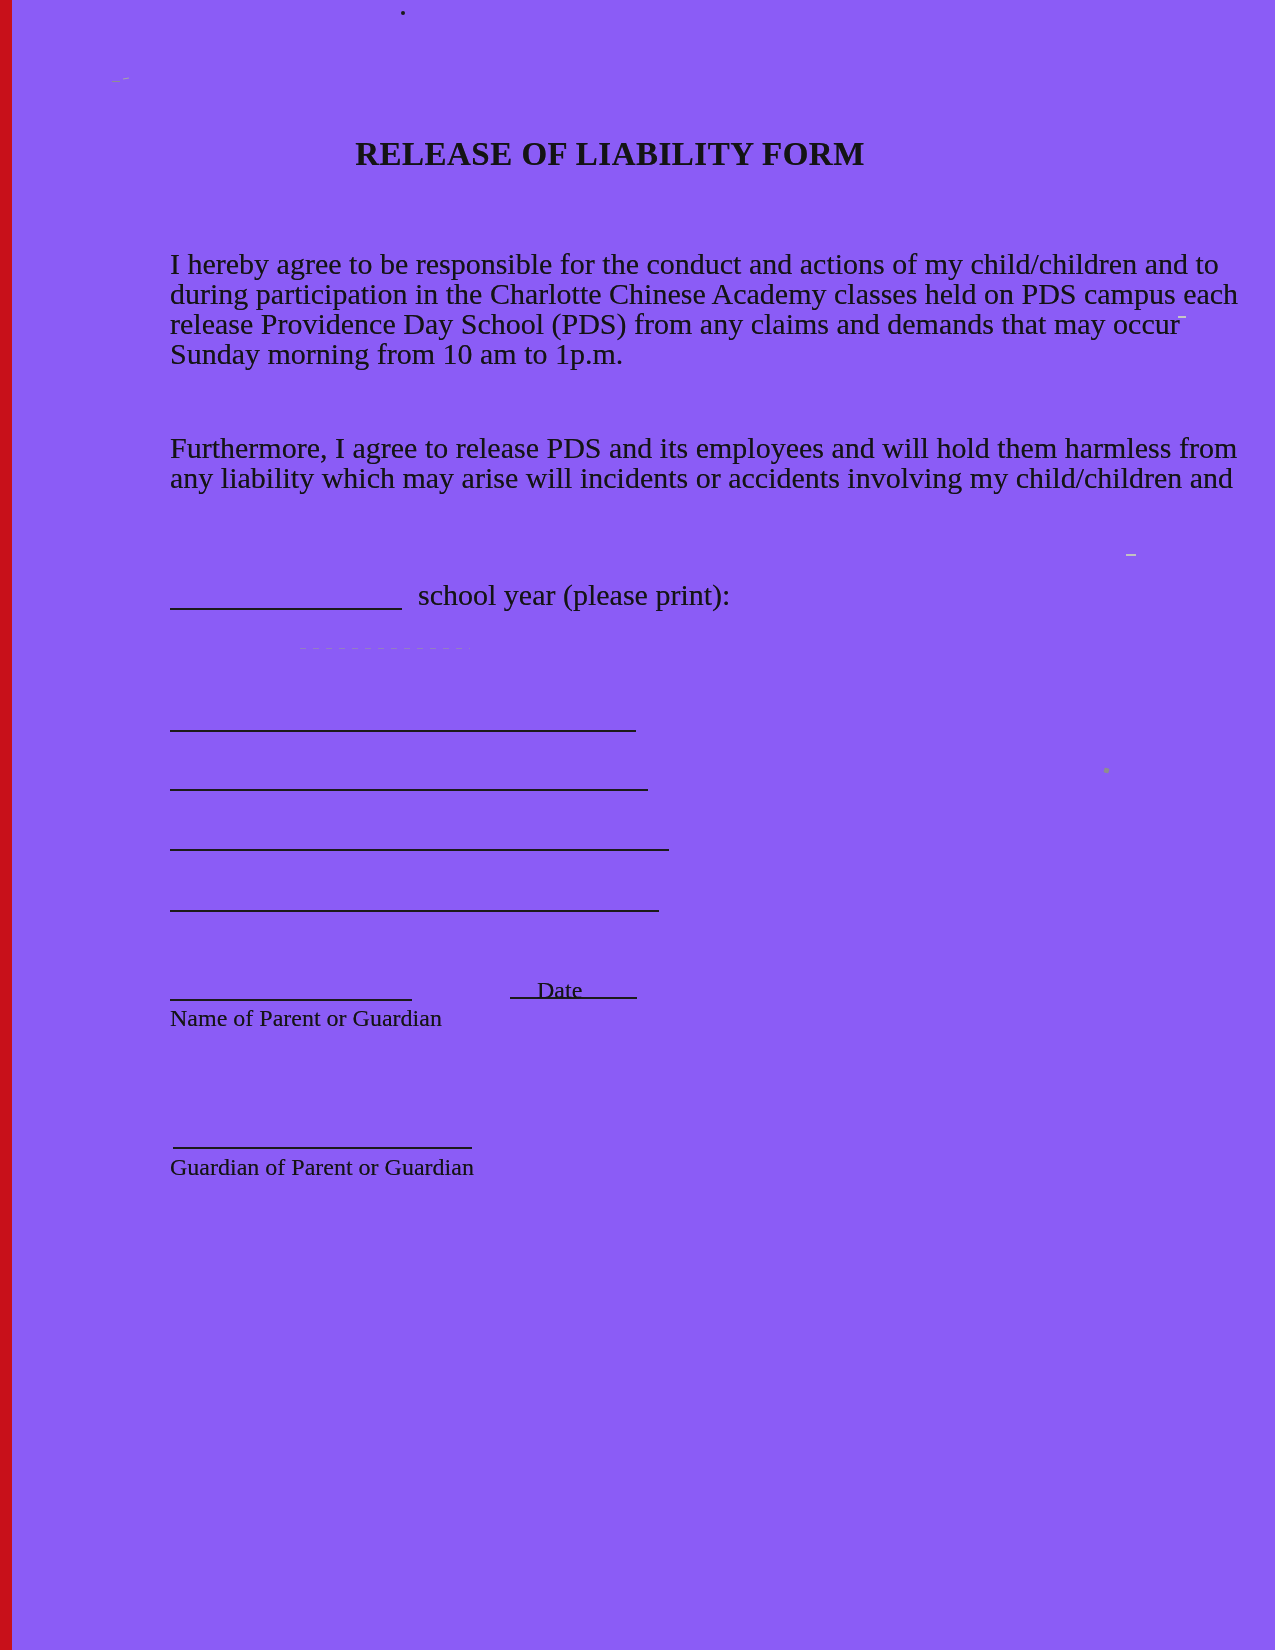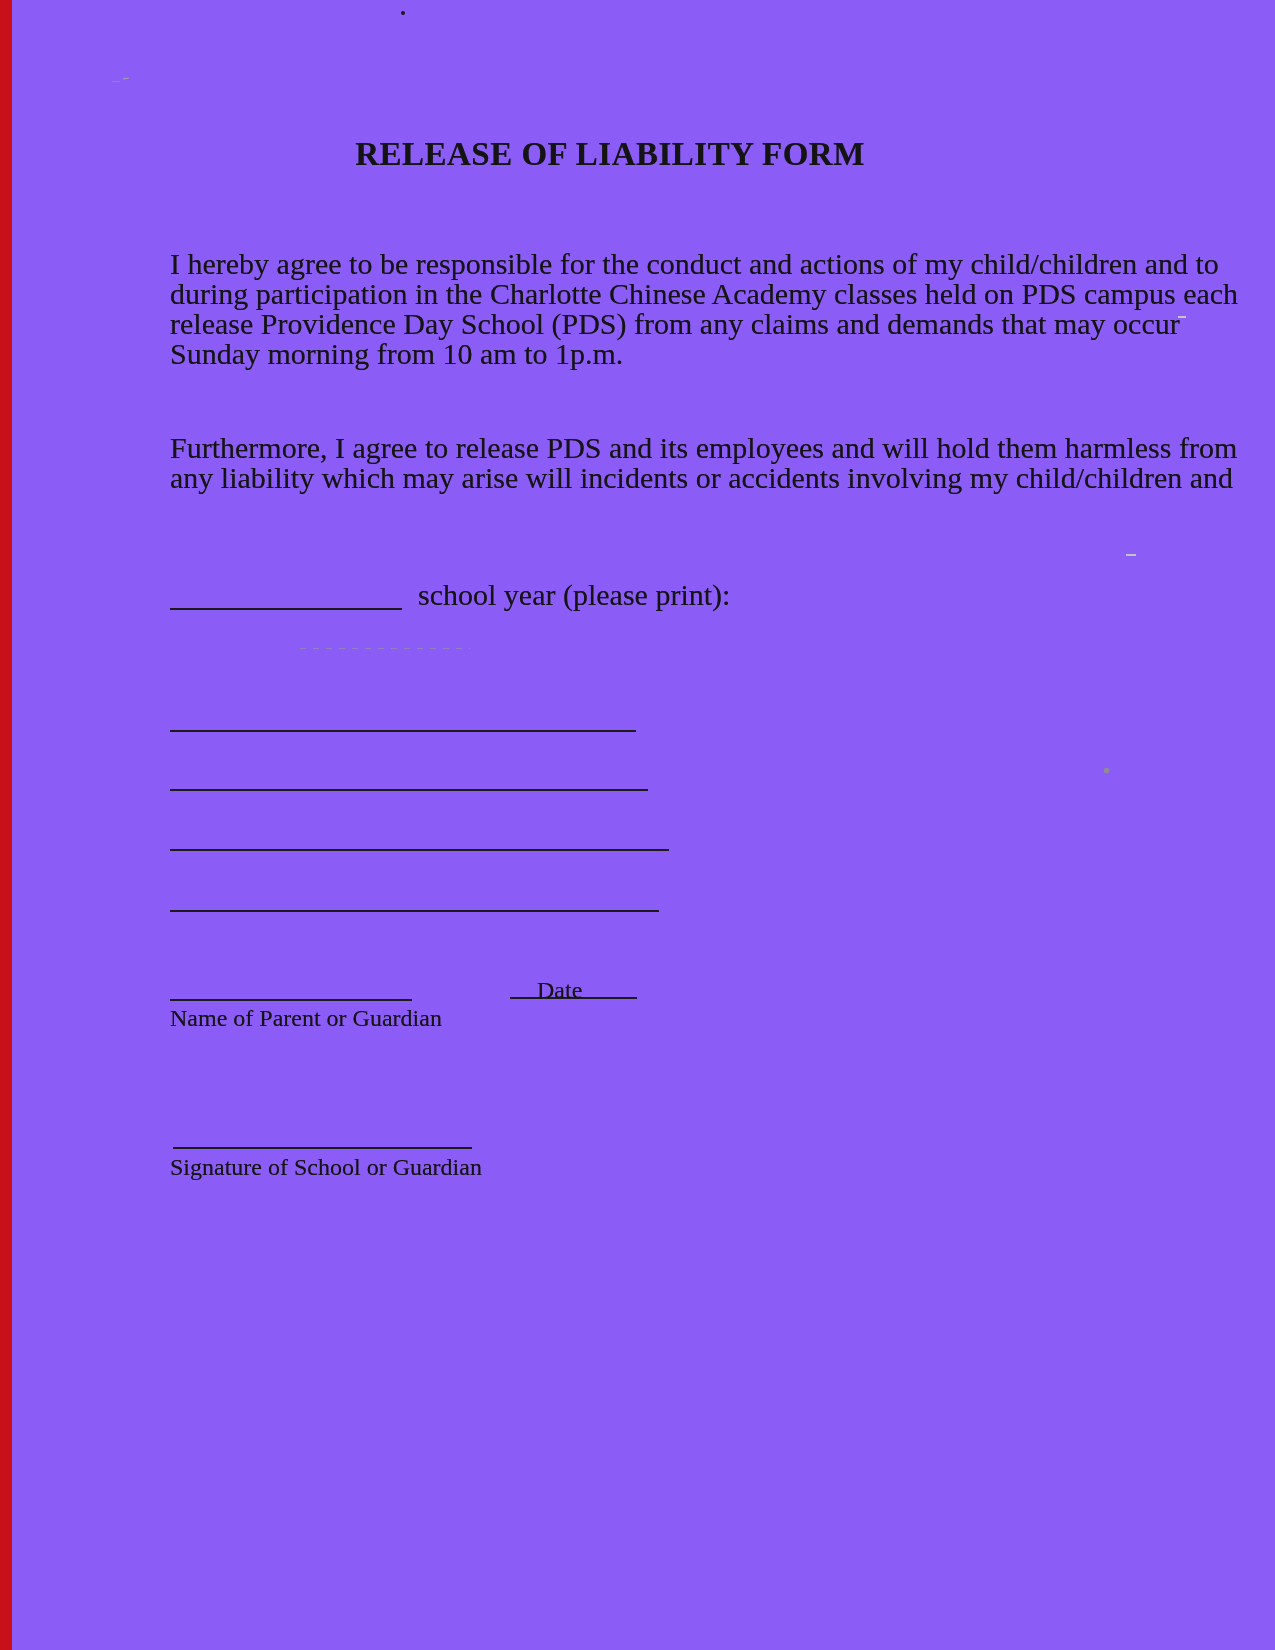--- a/index.html
+++ b/index.html
@@ -94,21 +94,21 @@
   <div class="rule rule-child-3"></div>
   <div class="rule rule-child-4"></div>
 
   <div class="rule rule-name"></div>
   <div class="label label-name">Name of Parent or Guardian</div>
 
   <div class="rule rule-date"></div>
   <div class="label label-date">Date</div>
 
   <div class="rule rule-signature"></div>
-  <div class="label label-signature">Signature of School or Guardian</div>
+  <div class="label label-signature">Guardian of Parent or Guardian</div>
 
   <div class="speck speck-top-dot"></div>
   <div class="speck speck-tl-dash-a"></div>
   <div class="speck speck-tl-dash-b"></div>
   <div class="speck speck-right-a"></div>
   <div class="speck speck-right-b"></div>
   <div class="speck speck-right-c"></div>
 
 </div>
 

